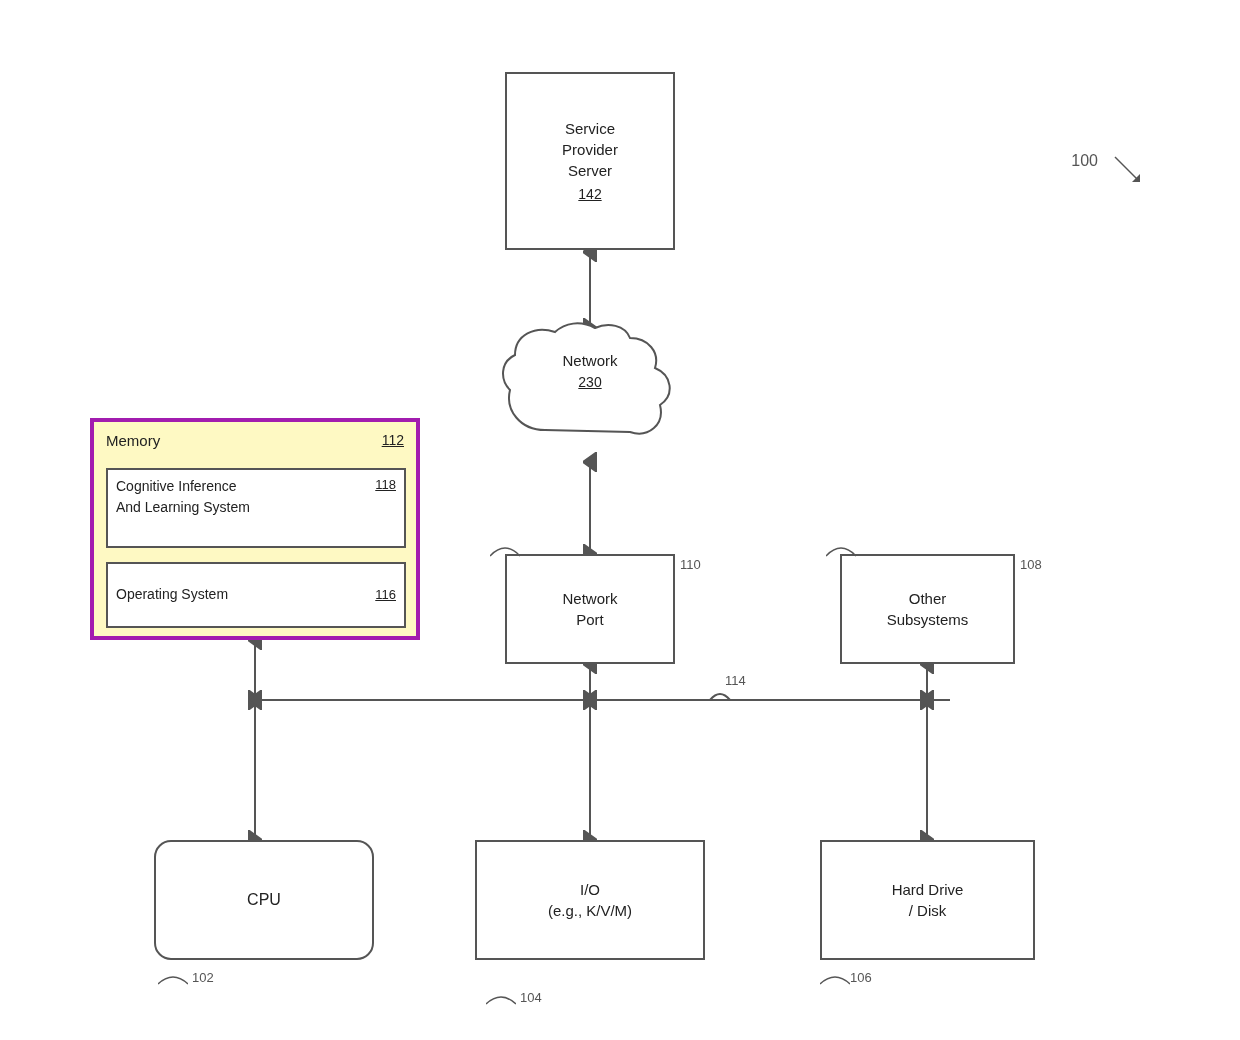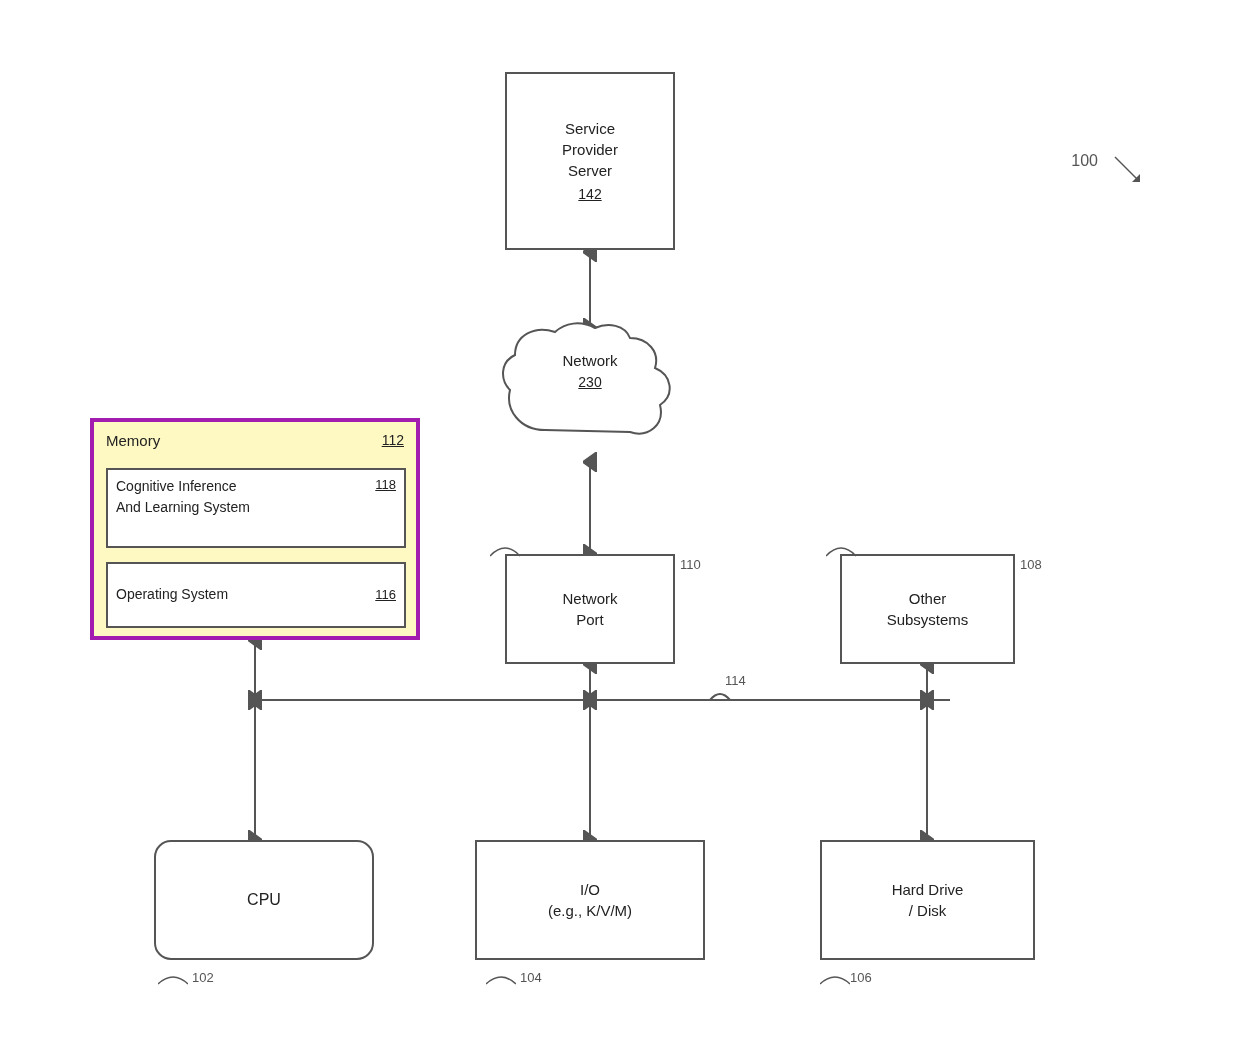--- a/index.html
+++ b/index.html
@@ -199,21 +199,21 @@
       <path d="M 0 16 Q 15 2 30 16" stroke="#555" stroke-width="1.5" fill="none"></path>
     </svg>
     <span class="box-label" style="position:static; font-size:13px;">102</span>
   </div>
 
   <div class="box" style="left:475px; top:840px; width:230px; height:120px;">
     <span style="white-space:pre-line; text-align:center; font-size:15px;">I/O
 (e.g., K/V/M)</span>
   </div>
 
-  <div style="position:absolute; left:486px; top:968px; display:flex; align-items:center; gap:4px;">
+  <div style="position:absolute; left:486px; top:988px; display:flex; align-items:center; gap:4px;">
     <svg width="30" height="18" xmlns="http://www.w3.org/2000/svg">
       <path d="M 0 16 Q 15 2 30 16" stroke="#555" stroke-width="1.5" fill="none"></path>
     </svg>
     <span class="box-label" style="position:static; font-size:13px;">104</span>
   </div>
 
   <div class="box" style="left:820px; top:840px; width:215px; height:120px;">
     <span style="white-space:pre-line; text-align:center; font-size:15px;">Hard Drive
 / Disk</span>
   </div>

